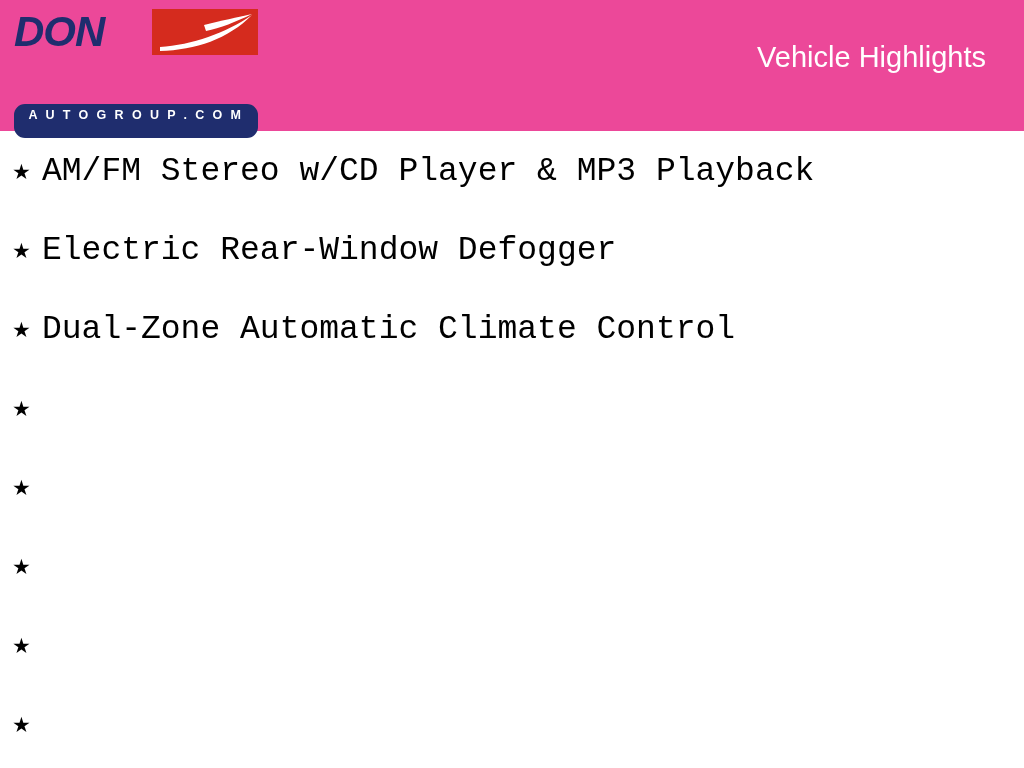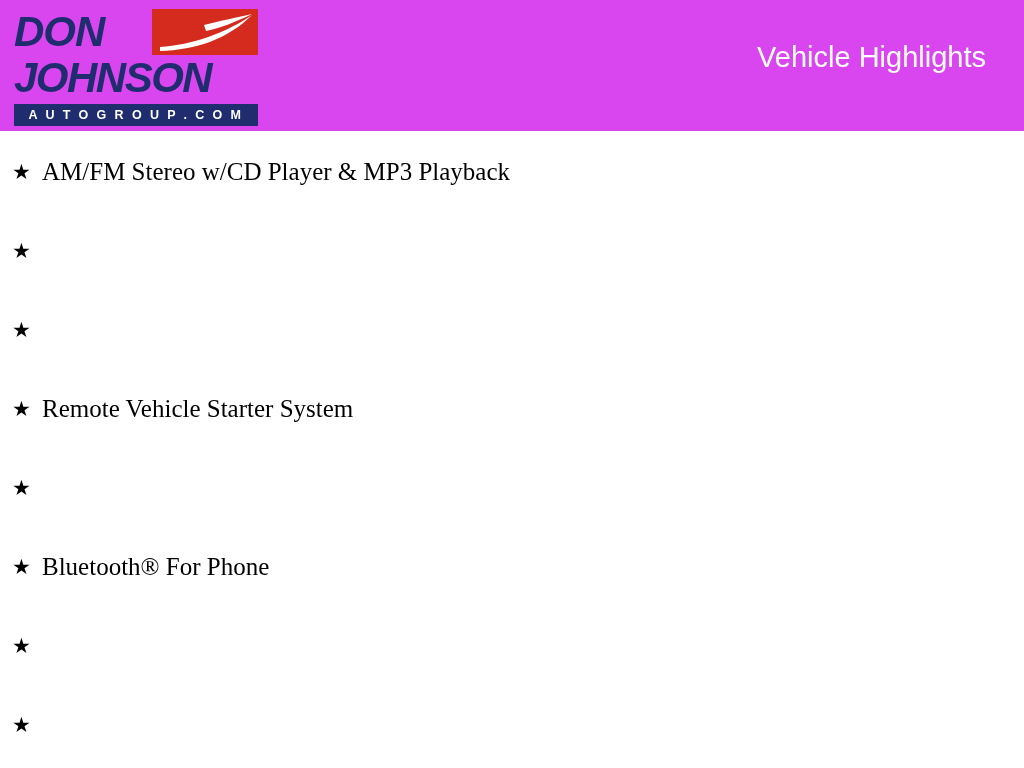--- a/index.html
+++ b/index.html
@@ -17,21 +17,21 @@
     height: 768px;
     overflow: hidden;
     background: #ffffff;
   }
 
   
   .header {
     position: relative;
     width: 1024px;
     height: 131px;
-    background: #d946ef;
+    background: #ec4899;
     box-sizing: border-box;
   }
 
   .logo {
     position: absolute;
     left: 14px;
     top: 4px;
     width: 244px;
     height: 124px;
   }
@@ -74,22 +74,23 @@
     letter-spacing: -1.5px;
     color: #1f2d6e;
     line-height: 44px;
   }
 
   .logo-bar {
     position: absolute;
     left: 0px;
     top: 100px;
     width: 244px;
-    height: 22px;
+    height: 34px;
     background: #1f2d6e;
+    border-radius: 11px;
   }
 
   .logo-bar-text {
     position: absolute;
     left: 0;
     top: 0;
     width: 244px;
     height: 22px;
     line-height: 22px;
     text-align: center;
@@ -136,72 +137,71 @@
     width: 30px;
     font-size: 21px;
     line-height: 30px;
     color: #000000;
     text-align: left;
     font-family: "DejaVu Sans", sans-serif;
   }
 
   .hl-text {
     flex: 1 1 auto;
-    font-size: 25px;
+    font-size: 33px;
     line-height: 30px;
     color: #000000;
-    font-family: Liberation Serif, serif;
+    font-family: Liberation Mono, monospace;
     white-space: nowrap;
   }
 </style>
 </head>
 <body>
 
 <div class="page">
 
   <div class="header">
 
     <div class="logo">
       <div class="logo-swoosh-box">
         <svg width="106" height="46" viewBox="0 0 106 46" xmlns="http://www.w3.org/2000/svg">
           <path d="M8 38 C 40 36, 74 24, 100 6 C 76 30, 44 41, 8 42 Z" fill="#ffffff"></path>
           <path d="M52 16 C 68 12, 86 8, 100 5 C 84 13, 68 19, 54 22 Z" fill="#ffffff"></path>
         </svg>
       </div>
       <div class="logo-don">DON</div>
-      <div class="logo-johnson">JOHNSON</div>
       <div class="logo-bar">
         <div class="logo-bar-text">A U T O  G R O U P . C O M</div>
       </div>
     </div>
 
     <div class="header-title">Vehicle Highlights</div>
   </div>
 
   <ul class="highlights">
     <li class="hl-item">
       <span class="hl-bullet">★</span>
       <span class="hl-text">AM/FM Stereo w/CD Player &amp; MP3 Playback</span>
     </li>
     <li class="hl-item">
       <span class="hl-bullet">★</span>
-    </li>
-    <li class="hl-item">
-      <span class="hl-bullet">★</span>
-    </li>
-    <li class="hl-item">
-      <span class="hl-bullet">★</span>
-      <span class="hl-text">Remote Vehicle Starter System</span>
-    </li>
-    <li class="hl-item">
-      <span class="hl-bullet">★</span>
-    </li>
-    <li class="hl-item">
-      <span class="hl-bullet">★</span>
-      <span class="hl-text">Bluetooth® For Phone</span>
+      <span class="hl-text">Electric Rear-Window Defogger</span>
+    </li>
+    <li class="hl-item">
+      <span class="hl-bullet">★</span>
+      <span class="hl-text">Dual-Zone Automatic Climate Control</span>
+    </li>
+    <li class="hl-item">
+      <span class="hl-bullet">★</span>
+    </li>
+    <li class="hl-item">
+      <span class="hl-bullet">★</span>
+    </li>
+    <li class="hl-item">
+      <span class="hl-bullet">★</span>
     </li>
     <li class="hl-item">
       <span class="hl-bullet">★</span>
     </li>
     <li class="hl-item">
       <span class="hl-bullet">★</span>
     </li>
   </ul>
 
 </div>

